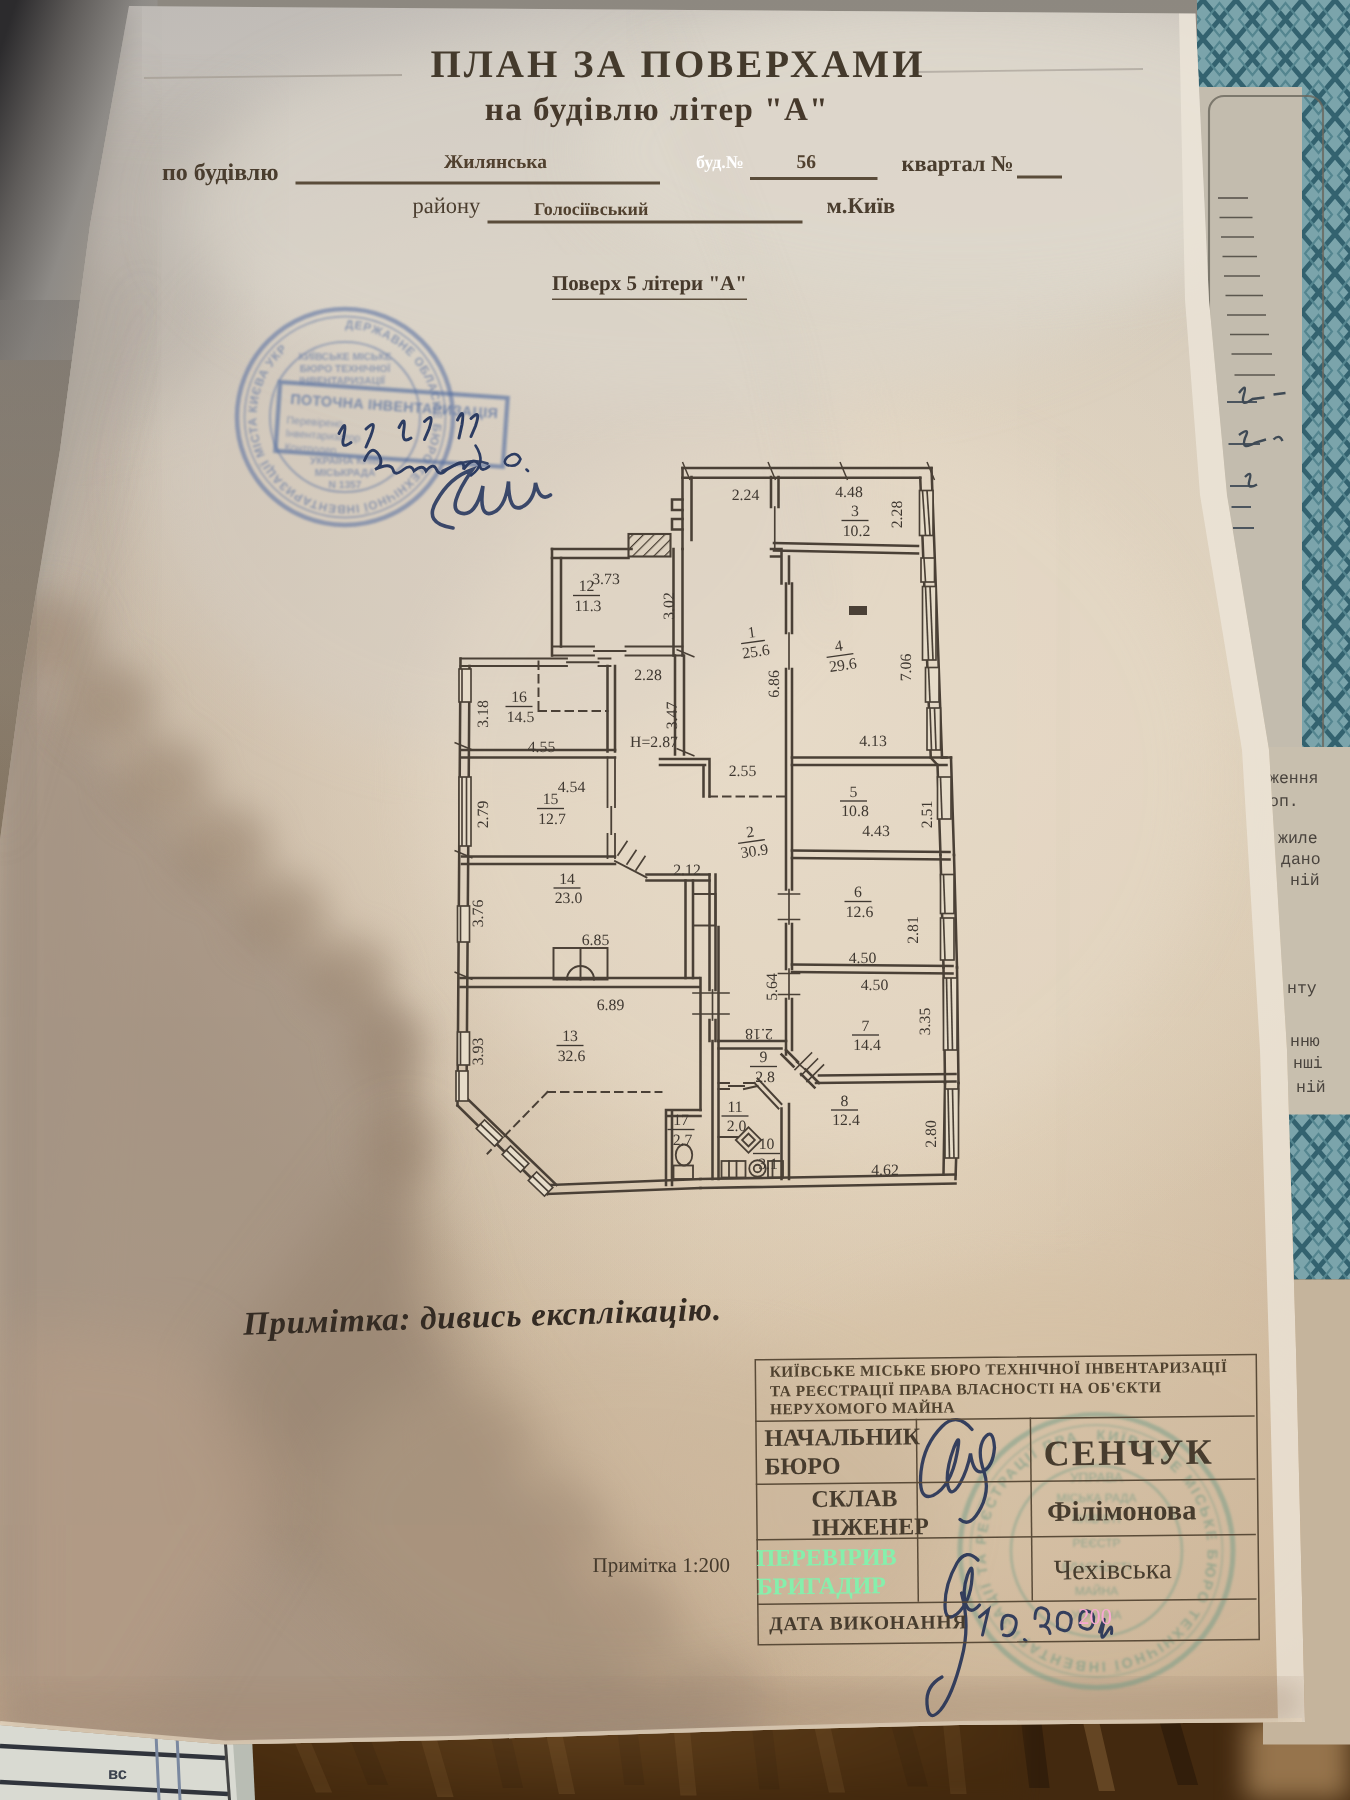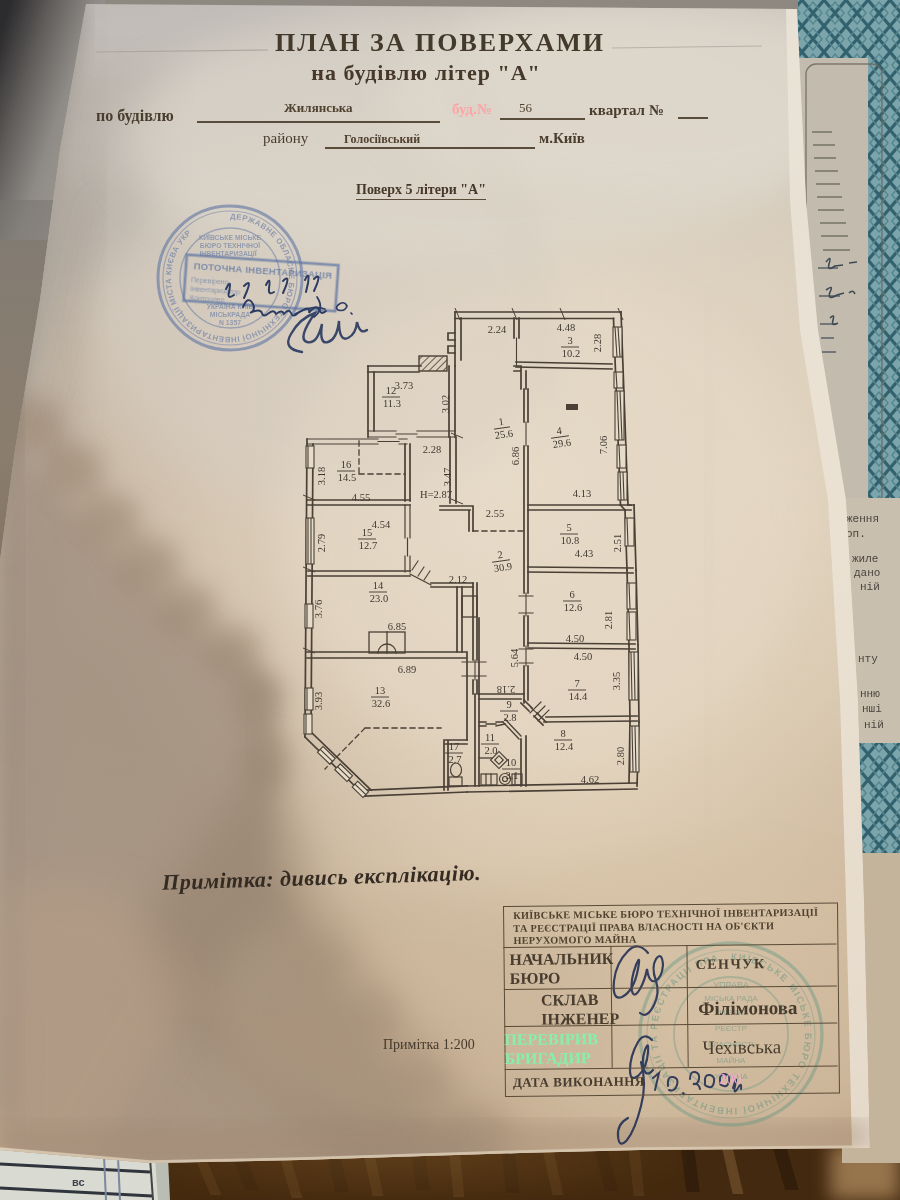--- a/index.html
+++ b/index.html
@@ -1,18 +1,18 @@
 <!DOCTYPE html>
 <html><head>
 <meta charset="utf-8">
 <style>
   html,body{margin:0;padding:0;}
   #page{position:relative;width:900px;height:1200px;overflow:hidden;background:#6a5034;font-family:"Liberation Serif",serif;}
   .abs{position:absolute;}
-  .txt{color:#3d332a;}
+  .txt{color:#3d332a;margin-left:12px;}
 </style>
 </head>
 <body>
 <div id="page">
 
 <div class="abs" style="left:0;top:0;width:900px;height:1200px;background:linear-gradient(180deg,#8d8880 0%,#918a80 5%,#7d6a52 60%,#5c3f24 88%,#46301a 100%);"></div>
 
 <div class="abs" style="left:0;top:1100px;width:900px;height:100px;background:linear-gradient(180deg,#63432a,#3f2712);"></div>
 <svg class="abs" style="left:0;top:1100px;" width="900" height="100" viewBox="0 0 100 100" preserveAspectRatio="none">
   <rect x="0" y="0" width="100" height="100" fill="#43290f"></rect>
@@ -180,23 +180,23 @@
 <div class="abs txt" style="left:0;top:28px;width:880px;text-align:center;font-size:26px;font-weight:bold;letter-spacing:2px;color:#443a2c;">ПЛАН ЗА  ПОВЕРХАМИ</div>
 
 <div class="abs txt" style="left:0;top:60px;width:852px;text-align:center;font-size:22px;font-weight:bold;letter-spacing:1px;color:#46392b;">на будівлю  літер "А"</div>
 
 <div class="abs txt" style="left:96px;top:107px;font-size:16px;font-weight:bold;color:#4a3d2e;">по будівлю</div>
 
 <div class="abs txt" style="left:284px;top:100px;font-size:13px;font-weight:bold;color:#51412f;">Жилянська</div>
 
 <div class="abs" style="left:197px;top:121px;width:243px;height:1.5px;background:#5a4c3a;"></div>
 
-<div class="abs txt" style="left:452px;top:101px;font-size:15px;font-weight:bold;color:#fca5a5;">буд.№</div>
-
-<div class="abs txt" style="left:519px;top:100px;font-size:13px;font-weight:normal;color:#51412f;">56</div>
+<div class="abs txt" style="left:452px;top:101px;font-size:12px;font-weight:bold;color:#ffffff;">буд.№</div>
+
+<div class="abs txt" style="left:519px;top:100px;font-size:13px;font-weight:bold;color:#51412f;">56</div>
 <div class="abs" style="left:500px;top:118px;width:85px;height:1.5px;background:#5a4c3a;"></div>
 
 <div class="abs txt" style="left:589px;top:102px;font-size:15px;font-weight:bold;color:#4a3d2e;">квартал №</div>
 <div class="abs" style="left:678px;top:117px;width:30px;height:1.5px;background:#5a4c3a;"></div>
 
 <div class="abs txt" style="left:263px;top:130px;font-size:15px;font-weight:normal;color:#4a3d2e;">району</div>
 
 <div class="abs txt" style="left:344px;top:132px;font-size:12px;font-weight:bold;color:#51412f;text-align:right;">Голосіївський</div>
 <div class="abs" style="left:325px;top:147px;width:210px;height:1.5px;background:#5a4c3a;"></div>
 
@@ -667,21 +667,21 @@
   <div class="abs" style="left:0;top:41px;width:333px;height:0;border-top:1.2px solid #5a4b38;"></div>
   <div class="abs" style="left:0;top:83px;width:333px;height:0;border-top:1.2px solid #5a4b38;"></div>
   <div class="abs" style="left:0;top:120px;width:333px;height:0;border-top:1.2px solid #5a4b38;"></div>
   <div class="abs" style="left:0;top:163px;width:333px;height:0;border-top:1.2px solid #5a4b38;"></div>
   <div class="abs" style="left:107px;top:41px;width:0;height:122px;border-left:1.2px solid #5a4b38;"></div>
   <div class="abs" style="left:183px;top:41px;width:0;height:122px;border-left:1.2px solid #5a4b38;"></div>
 
   <div class="abs" style="left:10px;top:4px;width:315px;font-size:10.3px;font-weight:bold;line-height:12.5px;color:#50422f;letter-spacing:.3px;">КИЇВСЬКЕ МІСЬКЕ БЮРО ТЕХНІЧНОЇ ІНВЕНТАРИЗАЦІЇ ТА РЕЄСТРАЦІЇ ПРАВА ВЛАСНОСТІ НА ОБ'ЄКТИ НЕРУХОМОГО МАЙНА</div>
 
   <div class="abs" style="left:6px;top:44px;font-size:16px;font-weight:bold;line-height:19px;color:#473c2e;">НАЧАЛЬНИК<br>БЮРО</div>
-  <div class="abs" style="left:192px;top:53px;font-size:14px;font-weight:bold;color:#473c2e;letter-spacing:1.5px;">СЕНЧУК</div>
+  <div class="abs" style="left:192px;top:53px;font-size:24px;font-weight:bold;color:#473c2e;letter-spacing:1.5px;">СЕНЧУК</div>
 
   <div class="abs" style="left:6px;top:85px;font-size:16px;font-weight:bold;line-height:19px;color:#473c2e;margin-left:31px;">СКЛАВ<br>ІНЖЕНЕР</div>
   <div class="abs" style="left:194px;top:94px;font-size:19px;font-weight:bold;color:#473c2e;">Філімонова</div>
 
   <div class="abs" style="left:0;top:124px;font-size:16px;font-weight:bold;line-height:19px;color:#86efac;">ПЕРЕВІРИВ<br>БРИГАДИР</div>
   <div class="abs" style="left:198px;top:133px;font-size:19px;font-weight:normal;color:#473c2e;">Чехівська</div>
 
   <div class="abs" style="left:8px;top:169px;font-size:13px;font-weight:bold;color:#473c2e;letter-spacing:.5px;">ДАТА ВИКОНАННЯ</div>
   <div class="abs" style="left:214px;top:167px;font-size:15px;color:#f9a8d4;">200</div>
 </div>

